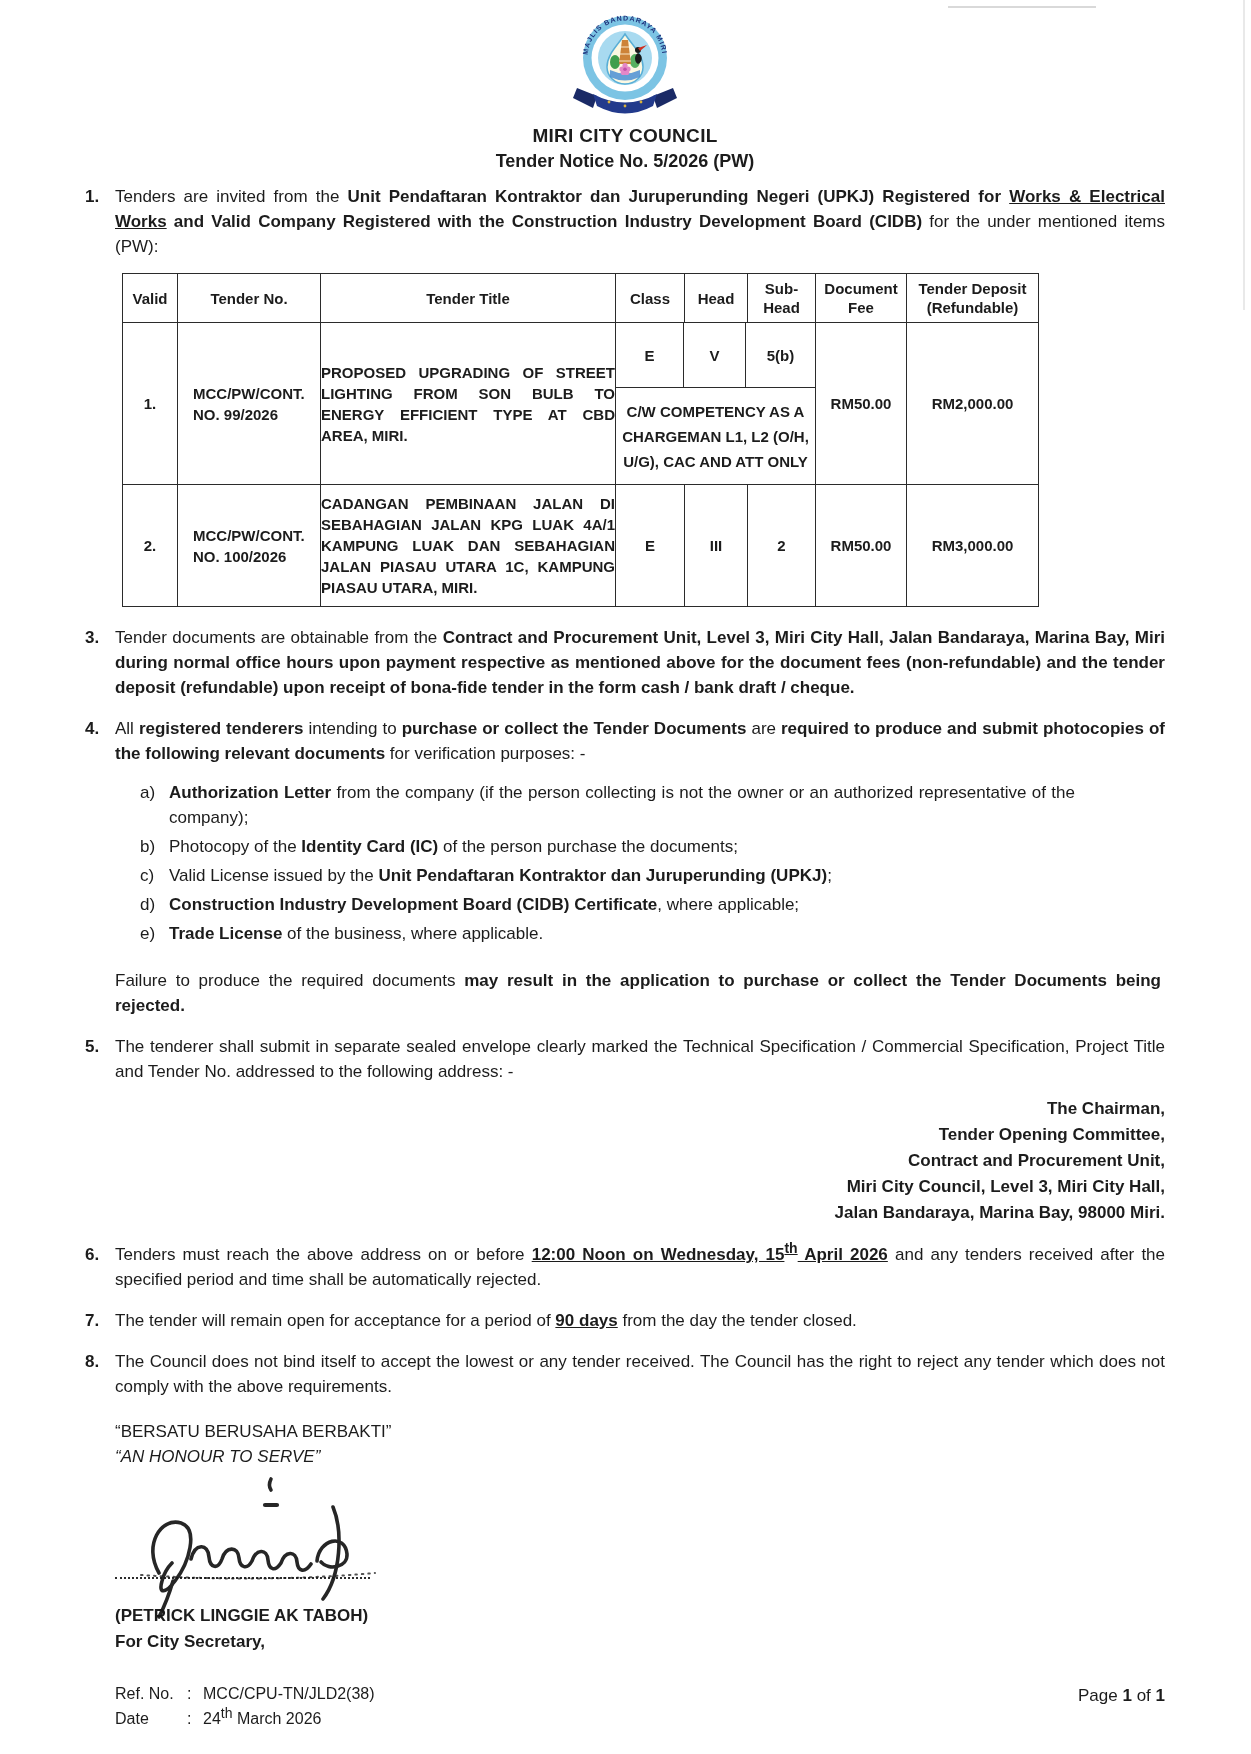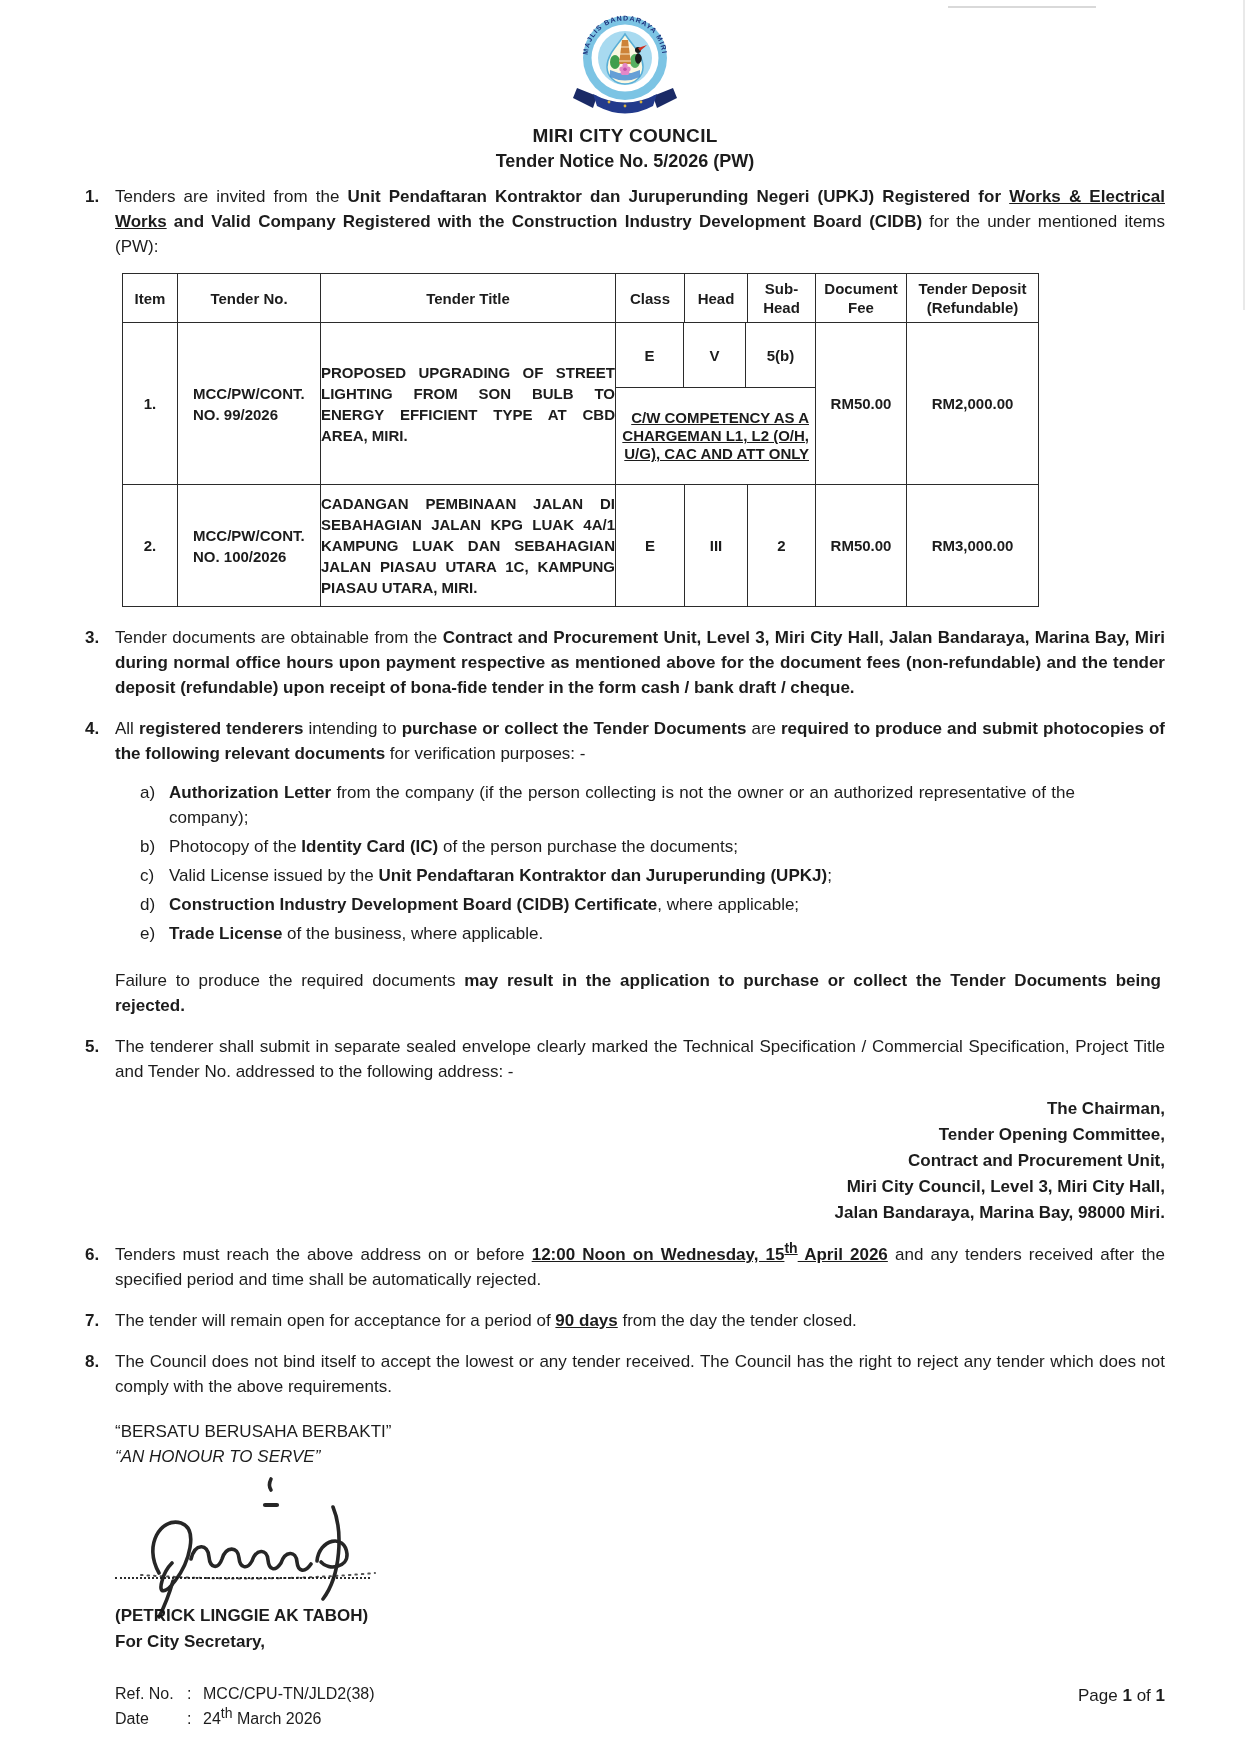--- a/index.html
+++ b/index.html
@@ -31,21 +31,21 @@
   table.tender th{font-weight:bold;text-align:center;padding:5px 3px;white-space:pre-line;line-height:19px;}
   td.c-item{text-align:center;font-weight:bold;}
   td.c-tno{font-weight:bold;padding:6px 8px 6px 15px;line-height:21px;}
   td.c-title{font-weight:bold;text-align:justify;padding:8px 0;line-height:21px;}
   td.c-mid{text-align:center;font-weight:bold;}
   td.c-fee, td.c-dep{text-align:center;font-weight:bold;}
   td.split{padding:0;vertical-align:top;}
   .split-top{display:grid;grid-template-columns:68px 62px 1fr;height:64px;border-bottom:1.5px solid #2b2b2b;}
   .split-top .sc{display:flex;align-items:center;justify-content:center;font-weight:bold;}
   .split-top .sc.bdr{border-right:1.5px solid #2b2b2b;}
-  .split-note{display:flex;align-items:center;justify-content:center;text-align:right;font-weight:bold;padding:6px 6px;min-height:84px;line-height:18px;text-decoration:underline;}
+  .split-note{display:flex;align-items:center;justify-content:center;text-align:center;font-weight:bold;padding:6px 6px;min-height:84px;line-height:25px;}
   
   .sublist{margin:14px 0 0 55px;max-width:935px;}
   .subitem{display:flex;margin-top:4px;}
   .subitem .ltr{flex:none;width:29px;}
   .subitem .ptxt{flex:1;text-align:justify;}
   .failure{margin:22px 4px 0 30px;text-align:justify;}
   
   .address{margin-top:12px;text-align:right;font-weight:bold;}
   .address div{line-height:26px;}
   
@@ -126,21 +126,21 @@
           <col style="width:143px">
           <col style="width:295px">
         <col style="width:69px">
           <col style="width:63px">
           <col style="width:68px">
         <col style="width:91px">
           <col style="width:132px">
       </colgroup>
       <tbody>
           <tr>
-        <th>Item</th>
+        <th>Valid</th>
         <th>Tender No.</th>
         <th>Tender Title</th>
         <th>Class</th>
         <th>Head</th>
         <th>Sub-
 Head</th>
         <th>Document
 Fee</th>
         <th>Tender Deposit
 (Refundable)</th>

